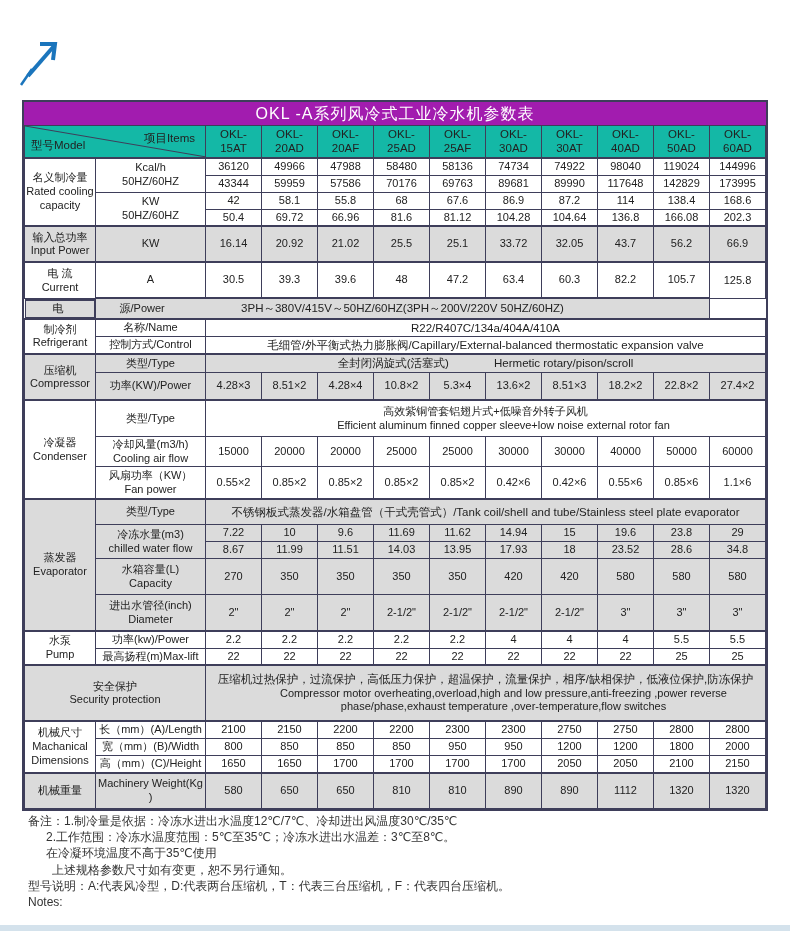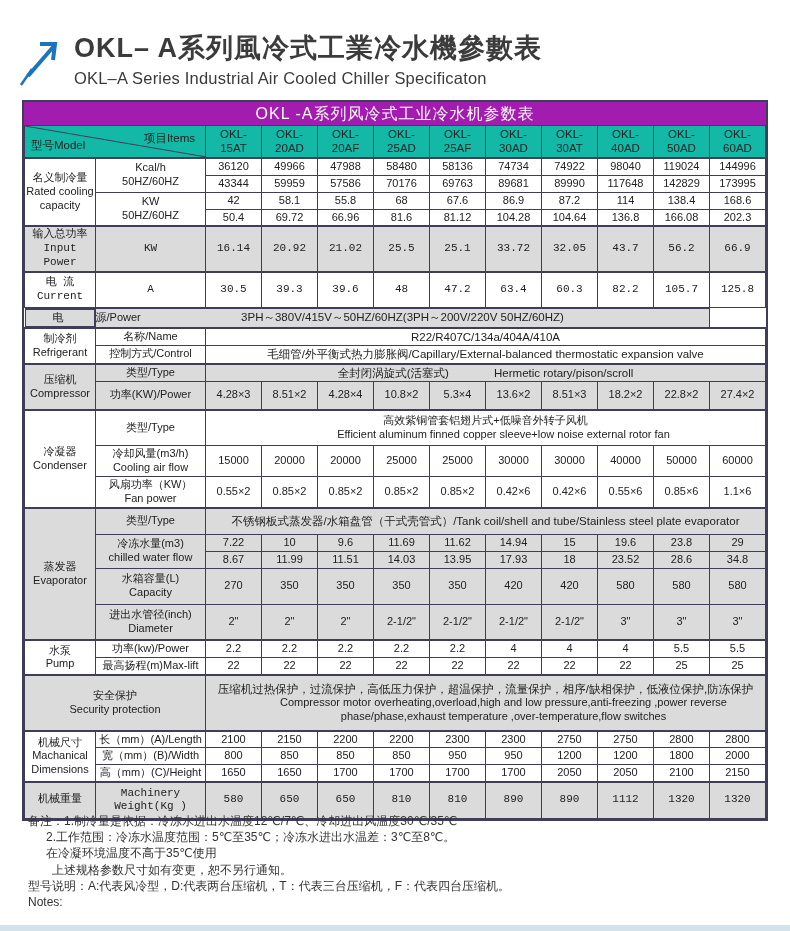--- a/index.html
+++ b/index.html
@@ -20,52 +20,48 @@
   .title-en { font-size: 16.5px; font-weight: 500; color: #3b3b3b; margin-top: 3px; letter-spacing: .2px; }
   
   .table-wrap { position: absolute; top: 100px; left: 22px; width: 746px; border: 2px solid #3e3e5a; }
   .caption-bar { background: #a21caf; color: #ffffff; text-align: center; font-size: 16px; height: 23px; line-height: 23px; letter-spacing: 1px; }
   table { border-collapse: collapse; table-layout: fixed; width: 100%; }
   td { border: 1px solid #3e3e5a; text-align: center; vertical-align: middle; font-size: 11px; line-height: 1.25; padding: 1px 1px; background: #ffffff; word-wrap: break-word; }
   tr.gray td { background: #dbdbdb; }
   tr.st td { border-top: 2px solid #3e3e5a; }
   .r17 { height: 17px; } .r18 { height: 18px; } .r19 { height: 19px; }
   .r26 { height: 26px; } .r28 { height: 28px; } .r29 { height: 29px; }
-  .r32 { height: 32px; } .r34 { height: 36px; font-family: Liberation Mono, monospace; } .r36 { height: 36px; }
+  .r32 { height: 32px; } .r34 { height: 36px; } .r36 { height: 36px; }
   .r56 { height: 56px; }
   .hdr td { background: #14b8a6; height: 32px; font-size: 11.5px; }
   .corner { position: relative; padding: 0; }
   .corner svg { position: absolute; inset: 0; width: 100%; height: 100%; }
   .corner .c-model { position: absolute; left: 6px; bottom: 4px; font-size: 11.5px; }
   .corner .c-items { position: absolute; right: 10px; top: 5px; font-size: 11.5px; }
   .spanline { white-space: nowrap; overflow: hidden; font-size: 11.5px; }
   .twoline div { white-space: nowrap; overflow: hidden; }
   .gap-pair span + span { margin-left: 42px; }
   .psupply { display: flex; align-items: center; text-align: left; }
   .psupply span:first-child { margin-left: 26px; }
-  .psupply span:last-child { margin-left: 32px; }
+  .psupply span:last-child { margin-left: 44px; padding-left: 12px; }
   .sec-en { font-size: 11px; padding-left: 36px; }
   
   .notes { position: absolute; top: 813px; left: 28px; font-size: 12px; line-height: 16.2px; color: #333; }
   .ind-0 { margin-left: 0; } .ind-1 { margin-left: 18px; } .ind-2 { margin-left: 24px; }
   .bottom-strip { position: absolute; left: 0; bottom: 0; width: 790px; height: 6px; background: #d4e2ec; }
 </style>
 </head>
 <body>
 
 <div class="page-header">
   <svg class="logo" viewBox="0 0 46 52">
     <line x1="3" y1="49" x2="14" y2="33" stroke="#1b75bc" stroke-width="2.5"></line>
     <line x1="10" y1="40" x2="36" y2="10" stroke="#1b75bc" stroke-width="4"></line>
     <polyline points="22,8 37,8 35,24" fill="none" stroke="#1b75bc" stroke-width="4"></polyline>
   </svg>
-  <div class="titles">
-    <div class="title-zh">OKL– A系列風冷式工業冷水機參數表</div>
-    <div class="title-en">OKL–A Series Industrial Air Cooled Chiller Specificaton</div>
-  </div>
 </div>
 
 <div class="table-wrap">
   <div class="caption-bar">OKL -A系列风冷式工业冷水机参数表</div>
   <table>
     <colgroup>
       <col style="width:71px">
         <col style="width:110px">
       <col>
         <col>

